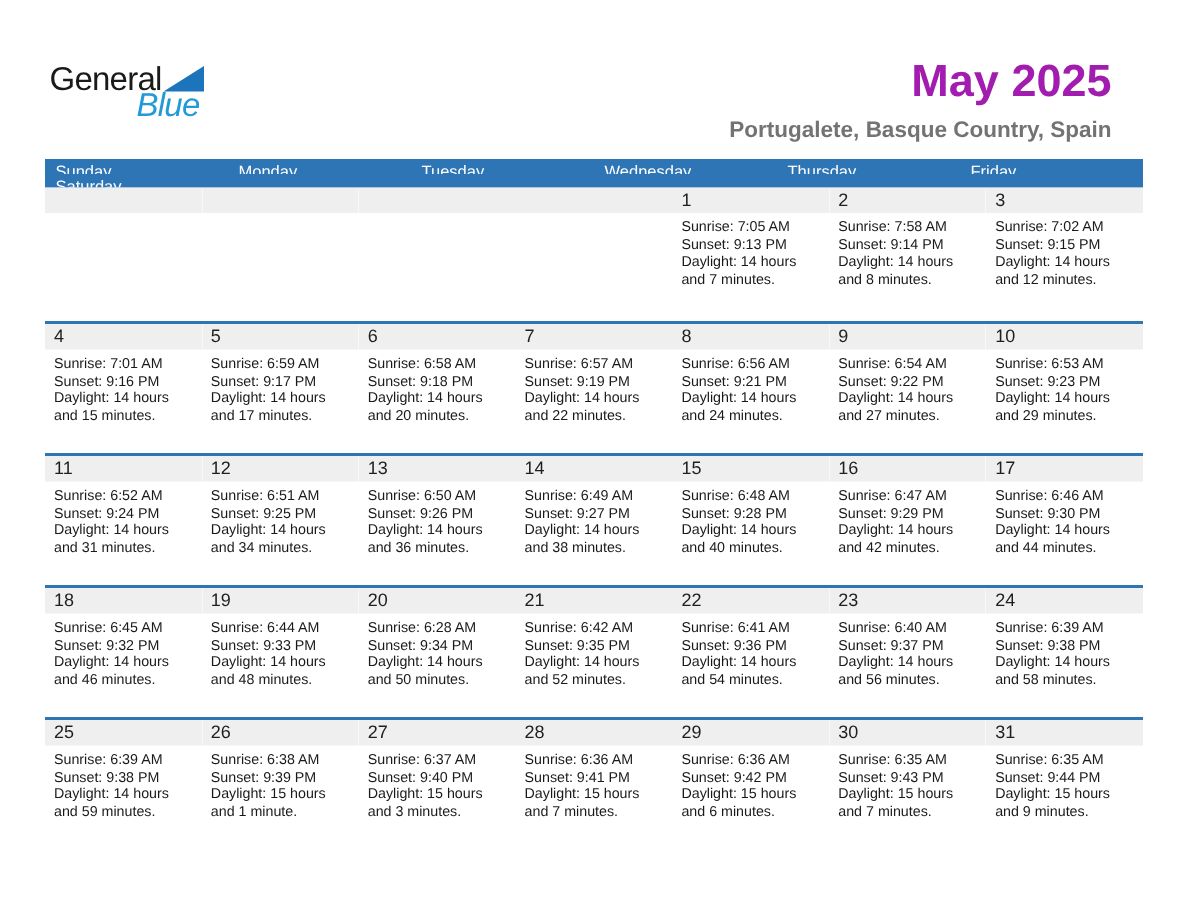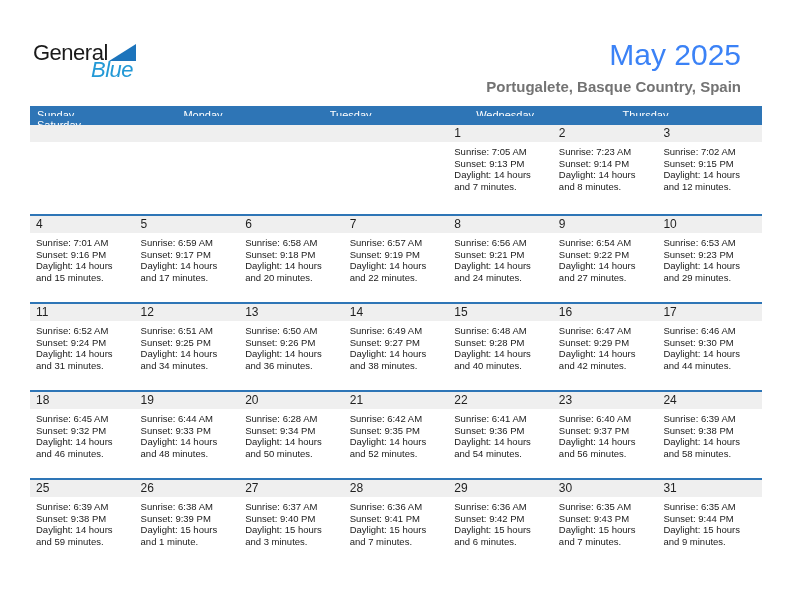--- a/index.html
+++ b/index.html
@@ -10,26 +10,26 @@
   
   .page-header{position:absolute;left:0;top:0;width:771px;height:106px;}
   .logo{position:absolute;left:33px;top:42px;line-height:1;}
   .logo-line1{font-size:22px;color:#1a1a1a;letter-spacing:-0.5px;white-space:nowrap;}
   .logo-tri{display:inline-block;width:0;height:0;
     border-left:27px solid transparent;border-bottom:17px solid var(--logo_triangle);
     margin-left:1px;transform:translateY(1px);}
   .logo-line2{font-size:22px;color:var(--logo_blue);letter-spacing:-0.5px;
     margin-top:-5px;padding-left:58px;font-style:italic;}
   .month-title{position:absolute;right:30px;top:38px;font-size:30px;line-height:1.1;
-    text-align:right;color:#3b82f6;}
+    text-align:right;color:#a21caf;font-weight:bold;}
   .location{position:absolute;right:30px;top:78px;font-size:15px;font-weight:bold;
     text-align:right;color:#737373;}
   
   .calendar{position:absolute;left:30px;top:106px;width:732px;}
-  .weekday-row{display:grid;grid-template-columns:repeat(5,1fr);
+  .weekday-row{display:grid;grid-template-columns:repeat(6,1fr);
     background:var(--header_bg);height:19px;}
   .weekday{color:#ffffff;font-size:11px;line-height:19px;padding-left:7px;
     overflow:hidden;white-space:nowrap;}
   .week-row{display:grid;grid-template-columns:repeat(7,1fr);height:88px;
     border-top:2px solid var(--accent);box-sizing:border-box;}
   .week-row.first{border-top:none;height:89px;}
   .day-cell{overflow:hidden;}
   .day-num{height:17px;line-height:17px;background:var(--band_bg);
     font-size:12px;padding-left:6px;color:#1f1f1f;}
   .cell-line{font-size:9.5px;line-height:11.5px;padding-left:6px;color:#1a1a1a;
@@ -48,20 +48,21 @@
   <div class="location">Portugalete, Basque Country, Spain</div>
 </div>
 
 <div class="calendar">
   <div class="weekday-row" id="weekdayRow">
       <div class="weekday">Sunday</div>
       <div class="weekday">Monday</div>
       <div class="weekday">Tuesday</div>
       <div class="weekday">Wednesday</div>
       <div class="weekday">Thursday</div>
+      <div class="weekday">Friday</div>
       <div class="weekday">Saturday</div>
     </div>
   <div id="weeksBox">
       <div class="week-row first">
         <div class="day-cell">
           <div class="day-num"></div>
         </div>
         <div class="day-cell">
           <div class="day-num"></div>
         </div>
@@ -73,21 +74,21 @@
         </div>
         <div class="day-cell">
           <div class="day-num">1</div>
           <div class="cell-line">Sunrise: 7:05 AM</div>
           <div class="cell-line">Sunset: 9:13 PM</div>
           <div class="cell-line">Daylight: 14 hours</div>
           <div class="cell-line">and 7 minutes.</div>
         </div>
         <div class="day-cell">
           <div class="day-num">2</div>
-          <div class="cell-line">Sunrise: 7:23 AM</div>
+          <div class="cell-line">Sunrise: 7:58 AM</div>
           <div class="cell-line">Sunset: 9:14 PM</div>
           <div class="cell-line">Daylight: 14 hours</div>
           <div class="cell-line">and 8 minutes.</div>
         </div>
         <div class="day-cell">
           <div class="day-num">3</div>
           <div class="cell-line">Sunrise: 7:02 AM</div>
           <div class="cell-line">Sunset: 9:15 PM</div>
           <div class="cell-line">Daylight: 14 hours</div>
           <div class="cell-line">and 12 minutes.</div>

